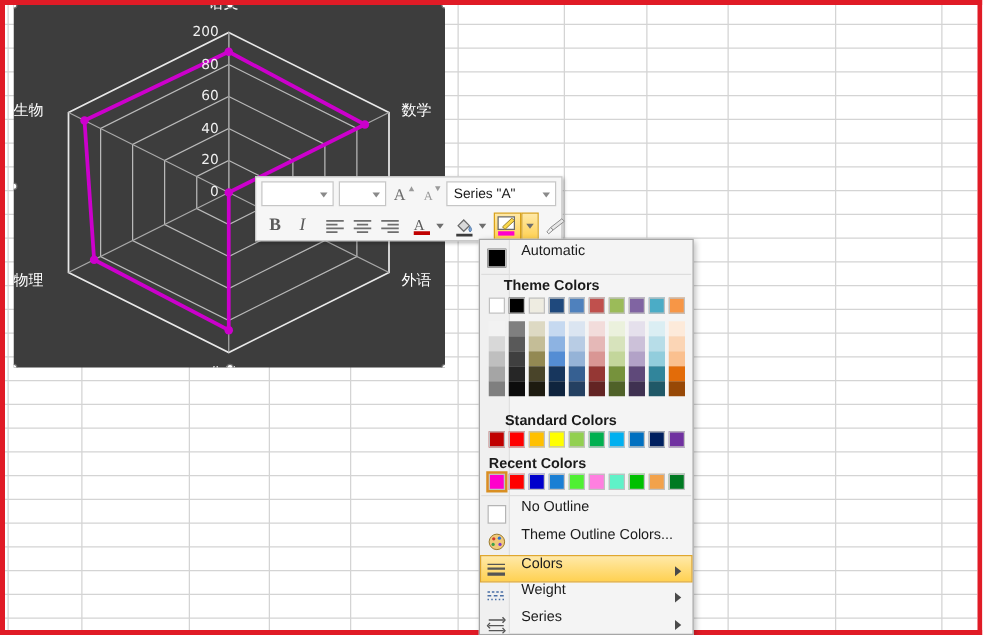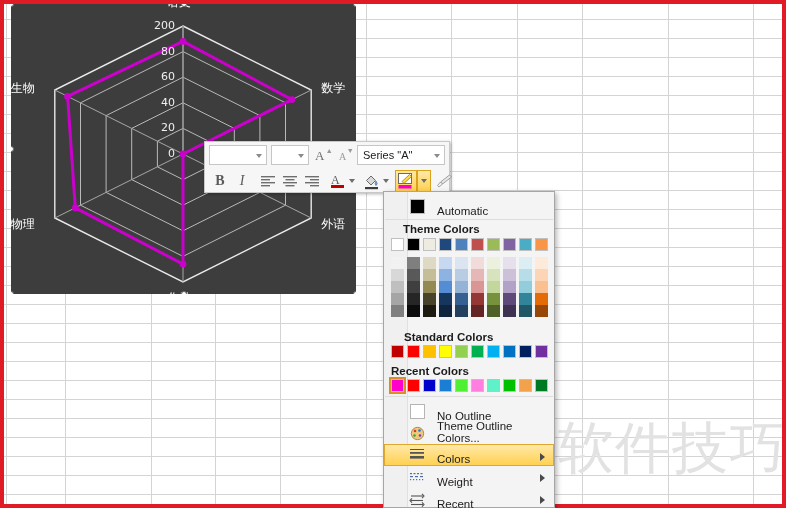--- a/index.html
+++ b/index.html
@@ -146,21 +146,21 @@
     font-size: 11.5px;
     color: #1b1b1b;
   }
   #outline-menu .gutter {
     position: absolute; left: 0; top: 0; width: 24px; height: 100%;
     background: #f0f0f0; border-right: 1px solid #e0e0e0;
   }
   .menu-item {
     position: absolute; left: 1px; right: 1px;
     height: 22px;
-    display: flex; align-items: flex-end; padding-left: 20px;
+    display: flex; align-items: flex-start;
   }
   .menu-item .mi-icon {
     width: 24px; height: 22px;
     display: flex; align-items: center; justify-content: center;
     flex: 0 0 24px;
   }
   .menu-item .mi-label {
     margin-left: 8px;
     font-size: 11.5px;
     font-family: "Liberation Sans", sans-serif;
@@ -305,21 +305,20 @@
       <div class="grid-v" style="left: 211px;"></div>
       <div class="grid-v" style="left: 276px;"></div>
       <div class="grid-v" style="left: 362px;"></div>
       <div class="grid-v" style="left: 447px;"></div>
       <div class="grid-v" style="left: 513px;"></div>
       <div class="grid-v" style="left: 578px;"></div>
       <div class="grid-v" style="left: 664px;"></div>
       <div class="grid-v" style="left: 749px;"></div>
     </div>
 
-  <div id="watermark">软件技巧</div>
 
   <div id="sheet-tabs"></div>
 
   <div id="chart-object">
     <svg id="chart-svg" width="345" height="290">
         <polygon points="172.0,124.4 197.6,137.2 197.6,162.8 172.0,175.6 146.4,162.8 146.4,137.2" fill="none" stroke="#b9b9b9" stroke-width="1"></polygon>
         <polygon points="172.0,98.8 223.3,124.4 223.3,175.6 172.0,201.2 120.7,175.6 120.7,124.4" fill="none" stroke="#b9b9b9" stroke-width="1"></polygon>
         <polygon points="172.0,73.2 248.9,111.6 248.9,188.4 172.0,226.8 95.1,188.4 95.1,111.6" fill="none" stroke="#b9b9b9" stroke-width="1"></polygon>
         <polygon points="172.0,47.6 274.5,98.8 274.5,201.2 172.0,252.4 69.5,201.2 69.5,98.8" fill="none" stroke="#b9b9b9" stroke-width="1"></polygon>
         <polygon points="172.0,22.0 300.2,86.0 300.2,214.0 172.0,278.0 43.8,214.0 43.8,86.0" fill="none" stroke="#e8e8e8" stroke-width="1.4"></polygon>
@@ -630,21 +629,21 @@
               <g stroke="#555" stroke-width="1.1" fill="none">
                 <path d="M2 4 H14"></path>
                 <path d="M13 1.8 L15 4 L13 6.2"></path>
                 <path d="M2 8.5 H14"></path>
                 <path d="M3 6.3 L1 8.5 L3 10.7"></path>
                 <path d="M2 12.5 H14"></path>
                 <path d="M13 10.3 L15 12.5 L13 14.7"></path>
               </g>
             </svg>
           </span>
-          <span class="mi-label">Recent</span>
+          <span class="mi-label">Series</span>
           <span class="mi-arrow"></span>
         </div>
       </div>
   </div>
 
 
   <div class="win-border-top"></div>
   <div class="win-border-bottom"></div>
   <div class="win-border-left"></div>
   <div class="win-border-right"></div>

